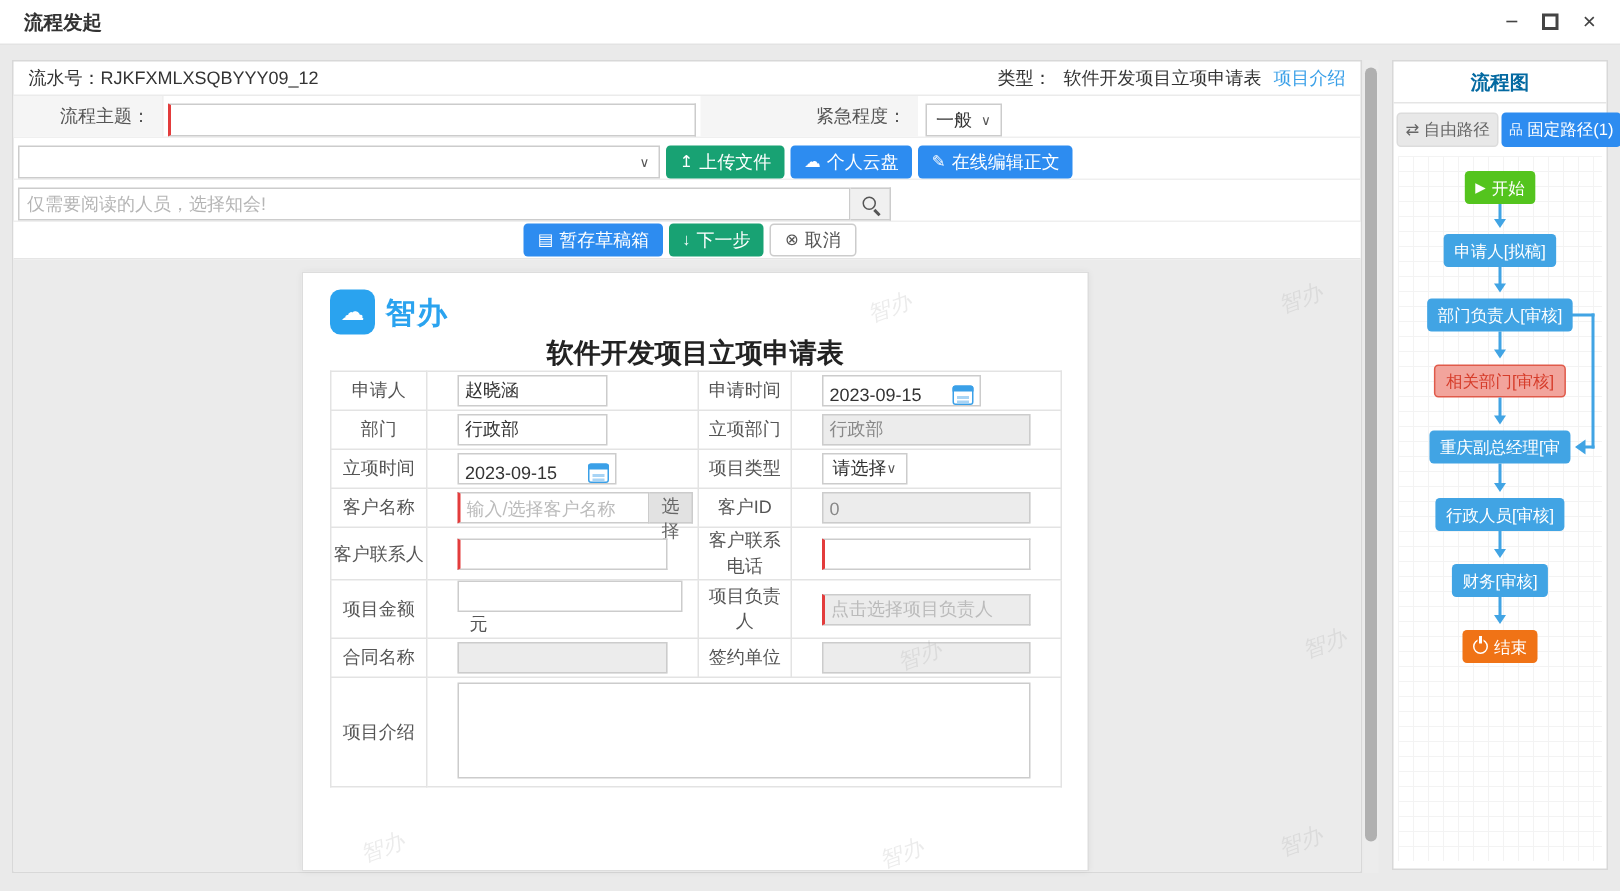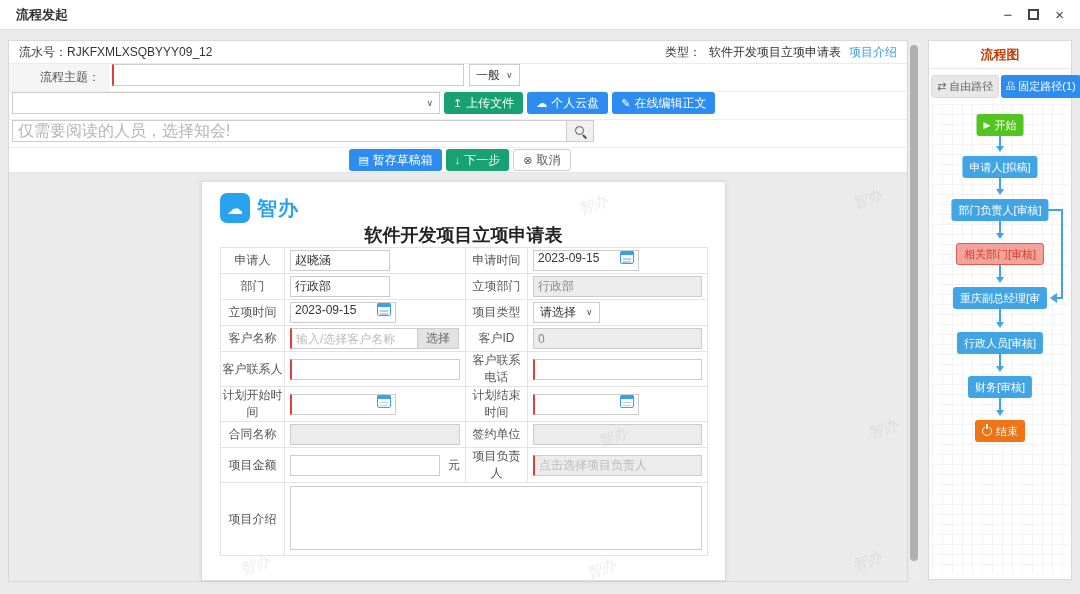--- a/index.html
+++ b/index.html
@@ -11,24 +11,24 @@
   .titlebar .t{font-weight:bold;font-size:13px;color:#333}
   .win-controls{margin-left:auto;display:flex;align-items:center;gap:16px;color:#444;font-size:15px}
   .wc-max{width:11px;height:11px;border:2px solid #444;display:inline-block}
 
   
   .main-panel{position:absolute;left:8px;top:40px;width:900px;height:542px;background:#fff;border:1px solid #d8d8d8}
   .serial-row{height:23px;display:flex;align-items:center;padding:0 10px;border-bottom:1px solid #ebebeb;color:#333}
   .serial-row .right{margin-left:auto;display:flex;gap:8px;align-items:center}
   .link{color:#3aa0e8;text-decoration:none;cursor:pointer}
 
-  .form-row{display:flex;align-items:flex-start;height:28px;border-bottom:1px solid #efefef}
+  .form-row{display:flex;align-items:flex-end;height:28px;border-bottom:1px solid #efefef}
   .lbl{width:100px;align-self:stretch;background:#f5f5f5;display:flex;align-items:center;justify-content:flex-end;padding-right:8px;color:#555;border-right:1px solid #efefef;flex:none}
   .lbl2{width:145px;align-self:stretch;background:#f5f5f5;display:flex;align-items:center;justify-content:flex-end;padding-right:8px;color:#555;flex:none;margin-left:3px}
-  .ti{height:22px;border:1px solid #ccc;padding:0 5px;font-size:16px;color:#333;outline:none;background:#fff}
+  .ti{height:22px;border:1px solid #ccc;padding:0 5px;font-size:12px;color:#333;outline:none;background:#fff}
   .ti::placeholder{color:#b5b5b5}
   .req{border-left:2px solid #e33c3c !important}
   .subj{width:352px;margin-left:3px}
   .notify{width:555px;margin-left:3px}
   .sel-sm{height:22px;border:1px solid #ccc;background:#fff;display:inline-flex;align-items:center;padding:0 6px;gap:6px;margin-left:5px;color:#333}
   .sel-attach{height:22px;width:428px;border:1px solid #ccc;background:#fff;display:inline-flex;align-items:center;justify-content:flex-end;padding:0 6px;margin-left:3px}
   .chev{font-size:9px;color:#555;line-height:1}
   .search-btn{height:22px;width:27px;background:#f0f0f0;border:1px solid #ccc;border-left:none;display:inline-flex;align-items:center;justify-content:center;color:#555}
 
   .btn{height:22px;border:none;border-radius:3px;color:#fff;font-size:12px;display:inline-flex;align-items:center;gap:4px;padding:0 9px;cursor:pointer;margin-left:4px;font-family:inherit}
@@ -40,45 +40,45 @@
 
   .content{position:absolute;top:132px;left:0;right:0;bottom:0;background:#ebebeb}
 
   
   .form-card{position:absolute;left:192px;top:8px;width:525px;height:400px;background:#fff;border:1px solid #ddd;box-shadow:0 0 5px rgba(0,0,0,.07);padding:10px 18px 0}
   .logo-row{display:flex;align-items:center;gap:7px;height:32px}
   .logo-ic{width:30px;height:30px;border-radius:7px;background:#2aa3ef;color:#fff;display:flex;align-items:center;justify-content:center;font-size:16px}
   .logo-tx{color:#2aa3ef;font-size:20px;font-weight:bold;letter-spacing:1px}
   .card-title{text-align:center;font-size:18px;font-weight:bold;color:#222;height:23px;line-height:23px}
   .ftable{width:100%;border-collapse:collapse;table-layout:fixed}
-  .ftable td{border:1px solid #e3e3e3;height:26px;padding:0 5px;font-size:12px;color:#555;vertical-align:middle}
+  .ftable td{border:1px solid #e3e3e3;height:26px;padding:0 20px;font-size:12px;color:#555;vertical-align:middle}
   .ftable td.fl{text-align:center;padding:0 1px;color:#555}
   .fi{height:21px;border:1px solid #ccc;padding:0 4px;font-size:12px;color:#333;outline:none;background:#fff;font-family:inherit}
   .fi::placeholder{color:#bbb}
   .dis{background:#ececec;color:#888}
   .w100{width:100px}.wfull{width:100%}
-  .dateb{display:inline-flex;align-items:flex-start;justify-content:space-between;height:21px;width:106px;border:1px solid #ccc;background:#fff;padding:0 4px;gap:3px}
+  .dateb{display:inline-flex;align-items:flex-end;justify-content:space-between;height:21px;width:106px;border:1px solid #ccc;background:#fff;padding:0 4px;gap:3px}
   .dateb input{border:none;outline:none;width:72px;font-size:12px;color:#333;font-family:inherit}
   .cal{width:14px;height:13px;border:1px solid #3aa0e8;border-radius:2px;position:relative;background:#fff;flex:none}
   .cal::before{content:"";position:absolute;left:-1px;top:-1px;right:-1px;height:4px;background:#3aa0e8;border-radius:2px 2px 0 0}
   .cal::after{content:"";position:absolute;left:2px;top:6px;width:8px;height:1.5px;background:#a8d4f5;box-shadow:0 3px 0 #a8d4f5}
-  .selb{display:inline-flex;align-items:center;height:21px;border:1px solid #ccc;background:#fff;padding:0 6px;gap:10px;color:#333}
+  .selb{display:inline-flex;align-items:center;height:21px;border:1px solid #ccc;background:#fff;padding:0 6px;color:#333}
   .pickwrap{display:inline-flex;align-items:flex-end}
   .pick{height:21px;padding:0 8px;background:#e2e2e2;border:1px solid #ccc;border-left:none;color:#666;font-size:12px;cursor:pointer;font-family:inherit}
   .amount{width:150px}
   .suffix{margin-left:8px;color:#555}
   .ta{width:100%;height:64px;border:1px solid #ccc;resize:none;outline:none;font-family:inherit}
   .icon-mag{position:relative;width:13px;height:13px;display:inline-block;vertical-align:-2px}
   .icon-mag::before{content:"";position:absolute;left:1px;top:1px;width:7px;height:7px;border:1.5px solid currentColor;border-radius:50%}
   .icon-mag::after{content:"";position:absolute;left:9px;top:9px;width:4.5px;height:1.6px;background:currentColor;transform:rotate(45deg);transform-origin:left center}
   .blue{color:#3aa0e8}
 
   
   .flow-panel{position:absolute;left:928px;top:40px;width:144px;height:540px;background:#fff;border:1px solid #d8d8d8}
-  .fp-head{height:28px;border-bottom:1px solid #e5e5e5;display:flex;align-items:center;justify-content:center;font-weight:bold;font-size:13px;color:#c2410c}
+  .fp-head{height:28px;border-bottom:1px solid #e5e5e5;display:flex;align-items:center;justify-content:center;font-weight:bold;font-size:13px;color:#0369a1}
   .fp-tabs{display:flex;gap:2px;padding:6px 2px 5px}
   .tab{height:23px;display:inline-flex;align-items:center;gap:3px;padding:0 5px;font-size:11px;border-radius:3px;cursor:pointer;white-space:nowrap}
   .tab-free{background:#e8e8e8;color:#666;border:1px solid #dcdcdc}
   .tab-fixed{background:#2d8cf0;color:#fff}
   .fp-canvas{position:absolute;left:3px;right:3px;top:63px;bottom:5px;background-color:#fff;background-image:linear-gradient(#f3f3f3 1px,transparent 1px),linear-gradient(90deg,#f3f3f3 1px,transparent 1px);background-size:10px 10px;overflow:hidden}
   .node{position:absolute;left:50%;transform:translateX(-50%);height:22px;display:inline-flex;align-items:center;justify-content:center;gap:4px;font-size:11px;color:#fff;border-radius:3px;padding:0 7px;white-space:nowrap;cursor:pointer}
   .n-start{background:#54c41e}
   .n-blue{background:#41a4e4}
   .n-alert{background:#f2a49c;border:1px solid #e05a4a;color:#d63c2a}
   .n-end{background:#f07316}
@@ -119,20 +119,21 @@
     <span class="right">
       <span>类型：</span>
       <span>软件开发项目立项申请表</span>
       <a class="link">项目介绍</a>
     </span>
   </div>
 
   <div class="form-row">
     <div class="lbl">流程主题：</div>
     <input class="ti subj req" style="">
+    <div class="lbl2">紧急程度：</div>
     <span class="sel-sm">
       <span>一般</span>
       <span class="chev">∨</span>
     </span>
   </div>
 
   <div class="form-row">
     <span class="sel-attach">
       <span class="chev">∨</span>
     </span>
@@ -224,42 +225,30 @@
           <td class="fl">客户ID</td>
           <td><input class="fi dis wfull" value="0" style=""></td>
         </tr>
         <tr>
           <td class="fl">客户联系人</td>
           <td><input class="fi req wfull" style=""></td>
           <td class="fl">客户联系电话</td>
           <td><input class="fi req wfull" style=""></td>
         </tr>
         <tr>
-          <td class="fl">计划开始时间</td>
-          <td><span class="dateb req">
-                  <input style="">
-                  <span class="cal"></span>
-                </span></td>
-          <td class="fl">计划结束时间</td>
-          <td><span class="dateb req">
-                  <input style="">
-                  <span class="cal"></span>
-                </span></td>
+          <td class="fl">项目金额</td>
+          <td><input class="fi amount" style=""><span class="suffix">元</span></td>
+          <td class="fl">项目负责人</td>
+          <td><input class="fi dis req wfull" placeholder="点击选择项目负责人" style=""></td>
         </tr>
         <tr>
           <td class="fl">合同名称</td>
           <td><input class="fi dis wfull" style=""></td>
           <td class="fl">签约单位</td>
           <td><input class="fi dis wfull" style=""></td>
-        </tr>
-        <tr>
-          <td class="fl">项目金额</td>
-          <td><input class="fi amount" style=""><span class="suffix">元</span></td>
-          <td class="fl">项目负责人</td>
-          <td><input class="fi dis req wfull" placeholder="点击选择项目负责人" style=""></td>
         </tr>
         <tr>
           <td class="fl" style="height:73px">项目介绍</td>
           <td colspan="3"><textarea class="ta" style=""></textarea></td>
         </tr>
       </tbody>
         </table>
     </div>
   </div>
 </div>

